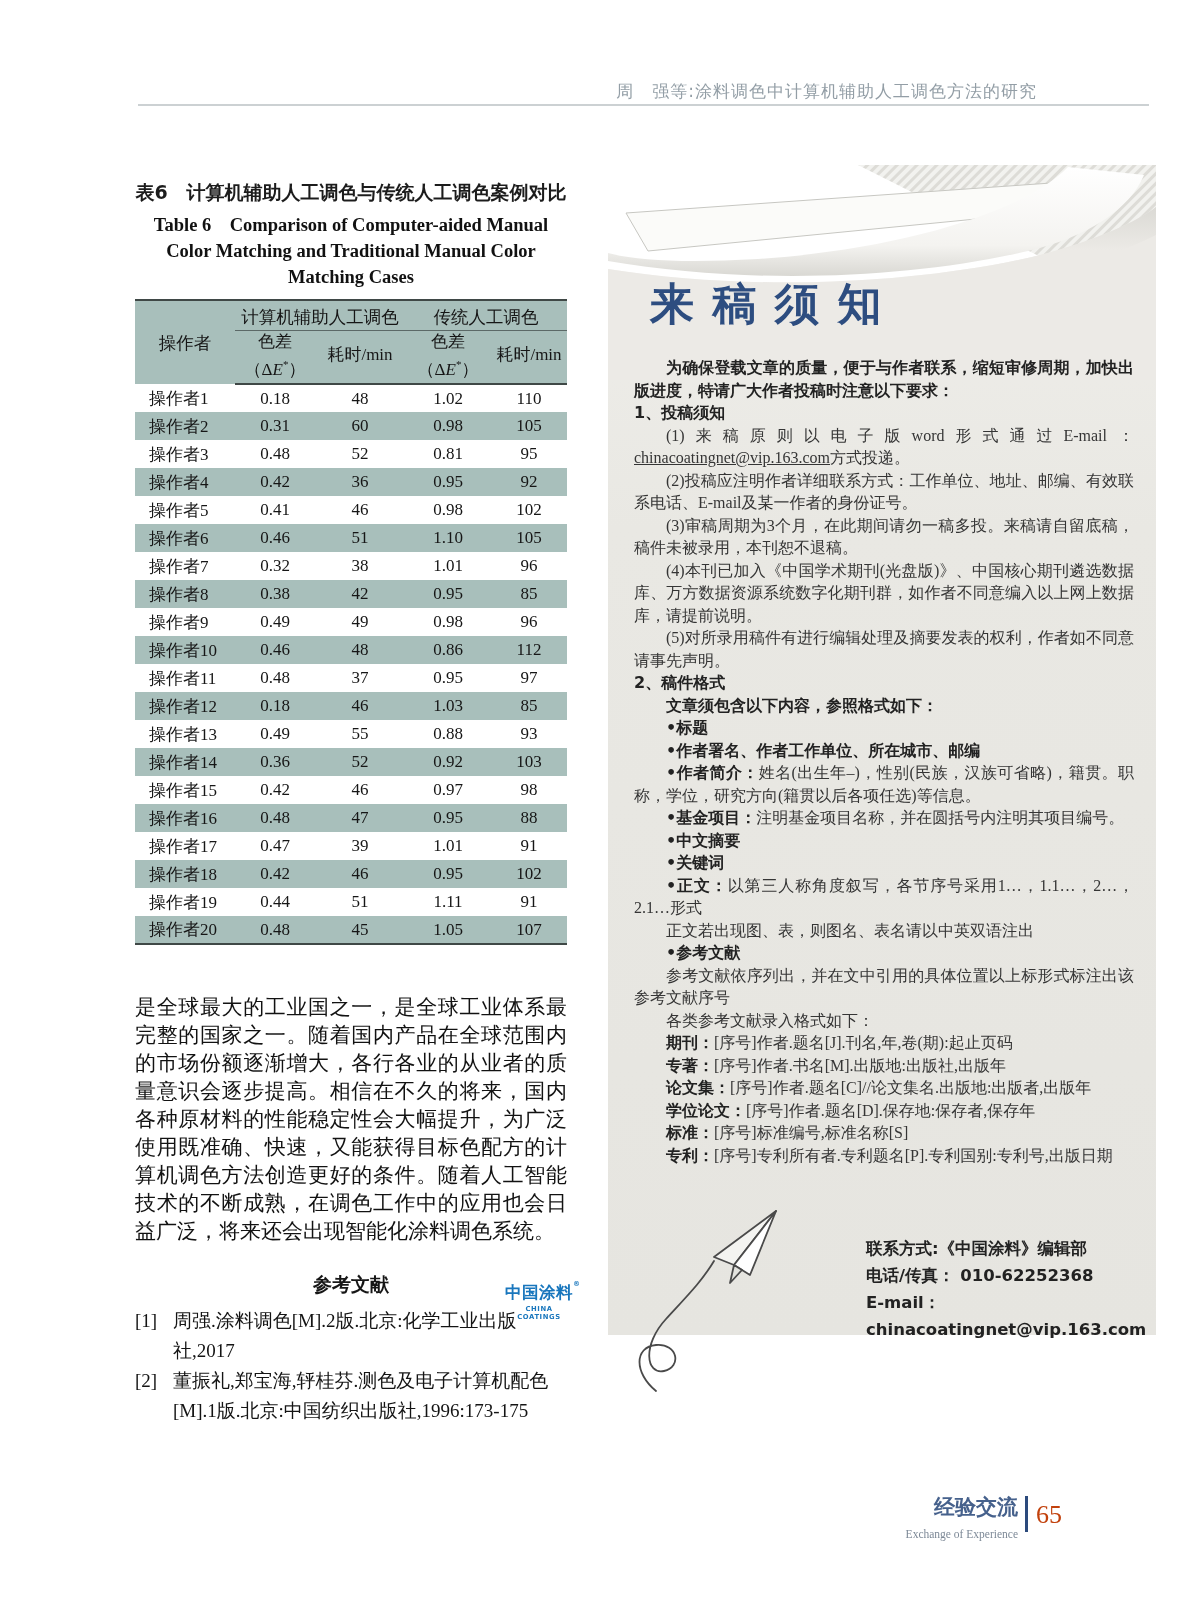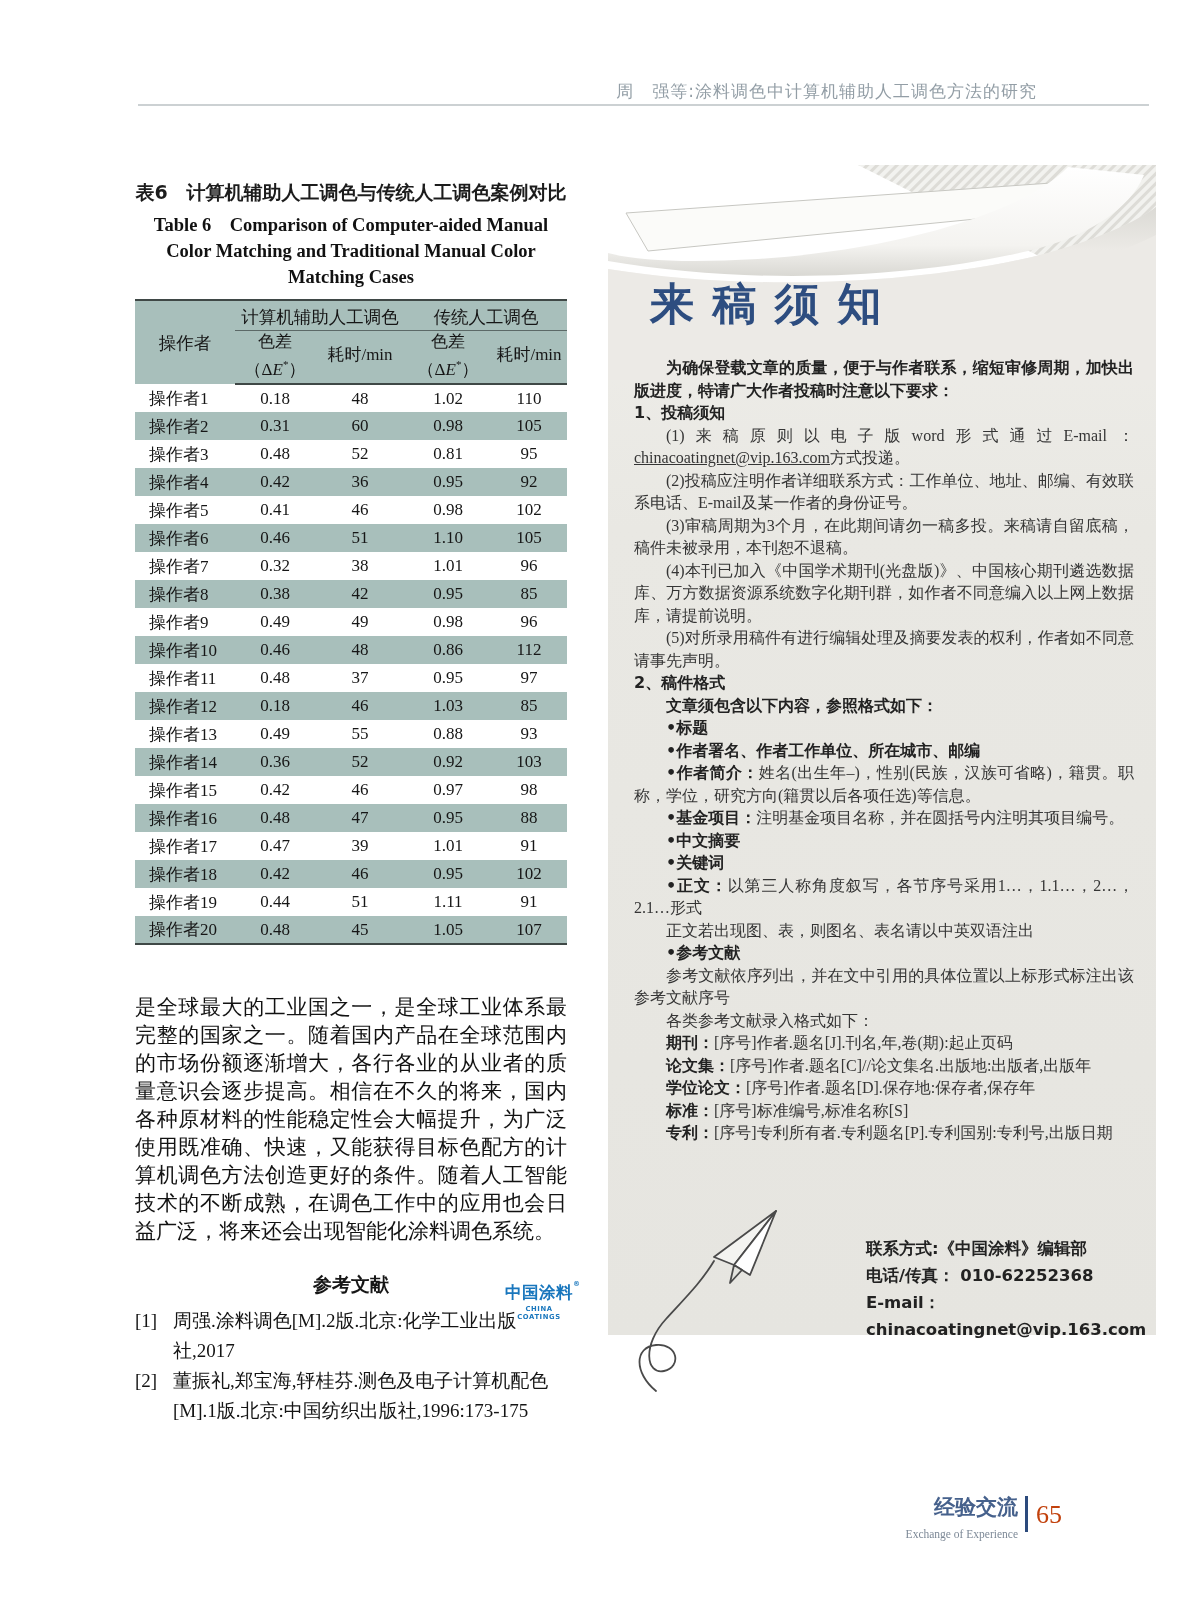--- a/index.html
+++ b/index.html
@@ -318,20 +318,21 @@
         <p class="nt"><b>•作者简介：</b><span>姓名(出生年–)，性别(民族，汉族可省略)，籍贯。职称，学位，研究方向(籍贯以后各项任选)等信息。</span></p>
         <p class="nt"><b>•基金项目：</b><span>注明基金项目名称，并在圆括号内注明其项目编号。</span></p>
         <p class="nt"><b>•中文摘要</b><span></span></p>
         <p class="nt"><b>•关键词</b><span></span></p>
         <p class="nt"><b>•正文：</b><span>以第三人称角度叙写，各节序号采用1…，1.1…，2…，2.1…形式</span></p>
       <p class="nt">正文若出现图、表，则图名、表名请以中英双语注出</p>
       <p class="nt bold">•参考文献</p>
       <p class="nt">参考文献依序列出，并在文中引用的具体位置以上标形式标注出该参考文献序号</p>
       <p class="nt">各类参考文献录入格式如下：</p>
       <p class="nt"><b>期刊：</b><span>[序号]作者.题名[J].刊名,年,卷(期):起止页码</span></p>
+        <p class="nt"><b>专著：</b><span>[序号]作者.书名[M].出版地:出版社,出版年</span></p>
         <p class="nt"><b>论文集：</b><span>[序号]作者.题名[C]//论文集名.出版地:出版者,出版年</span></p>
         <p class="nt"><b>学位论文：</b><span>[序号]作者.题名[D].保存地:保存者,保存年</span></p>
         <p class="nt"><b>标准：</b><span>[序号]标准编号,标准名称[S]</span></p>
         <p class="nt"><b>专利：</b><span>[序号]专利所有者.专利题名[P].专利国别:专利号,出版日期</span></p>
     </div>
 
     <svg class="plane-svg" width="170" height="200" viewBox="0 0 170 200">
       <path d="M30,196 C8,178 8,152 30,150 C52,148 56,172 38,176 C20,180 16,150 40,124 C62,100 76,86 88,66" fill="none" stroke="#4a4a4a" stroke-width="1.8" stroke-linecap="round"></path>
       <path d="M150,16 L88,62 L108,70 Z" fill="#f4f4f1" stroke="#4a4a4a" stroke-width="1.8" stroke-linejoin="round"></path>
       <path d="M150,16 L108,70 L124,80 Z" fill="#ffffff" stroke="#4a4a4a" stroke-width="1.8" stroke-linejoin="round"></path>

